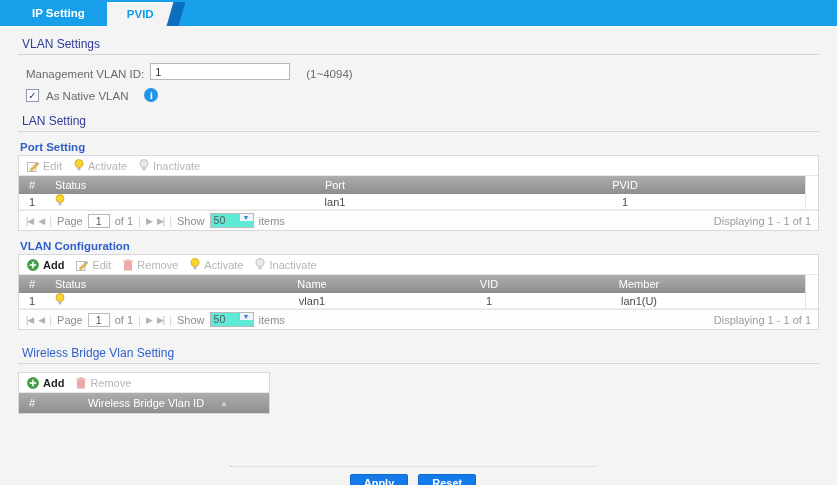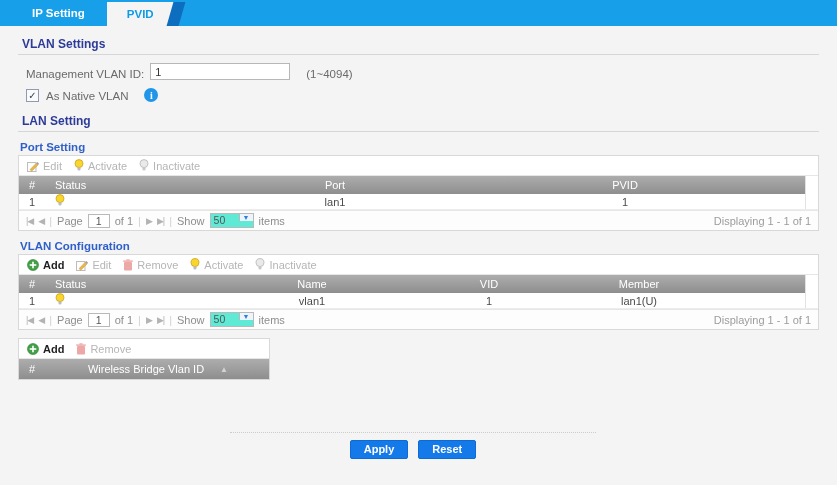--- a/index.html
+++ b/index.html
@@ -10,21 +10,21 @@
     overflow: hidden;
     color: #4a4a4a;
   }
   
   .tabbar { height: 26px; background: #17a0e9; display: flex; align-items: stretch; padding-left: 10px; }
   .tab { color: #fff; font-weight: bold; font-size: 11.5px; display: flex; align-items: center; padding: 0 22px; cursor: pointer; }
   .tab.active { background: #f4f4f5; color: #0f9be5; position: relative; z-index: 0; margin-top: 2px; padding: 0 20px; }
   .tab.active::after { content: ""; position: absolute; top: 0; right: -8px; width: 12px; height: 100%; background: #0d6ec0; transform: skewX(-16deg); z-index: -1; }
   
   .content { padding: 7px 18px 0 18px; }
-  .sec { color: #2d3b98; font-weight: bold; font-size: 12px; padding: 4px 4px 3px 4px; border-bottom: 1px solid #d6d6d8; }
+  .sec { color: #2d3b98; font-weight: normal; font-size: 12px; padding: 4px 4px 3px 4px; border-bottom: 1px solid #d6d6d8; }
   .subsec { color: #2f5fc8; font-weight: bold; font-size: 11.5px; margin: 9px 0 2px 2px; }
   .sec.wb { color: #2f5fc8; margin-top: 12px; }
   .frow { display: flex; align-items: flex-end; margin: 8px 0 0 8px; color: #6a6a6a; font-size: 11.5px; }
   .mgmt { width: 140px; height: 17px; border: 1px solid #b7b7b7; background: #fff; margin-left: 6px; padding: 0 4px; font-size: 11px; color: #333; font-family: "Liberation Sans", sans-serif; }
   .range { margin-left: 16px; color: #6a6a6a; }
   .cb { width: 13px; height: 13px; border: 1px solid #8f9bb0; background: #fbfbfd; display: inline-flex; align-items: center; justify-content: center; margin-right: 7px; cursor: pointer; }
   .ck { font-size: 10px; color: #39424e; line-height: 1; }
   .info { width: 14px; height: 14px; border-radius: 50%; background: #2196e8; color: #fff; font-size: 10px; font-weight: bold; font-family: "Liberation Serif", serif; display: inline-flex; align-items: center; justify-content: center; margin-left: 16px; cursor: pointer; }
   .gap { height: 8px; }
   
@@ -239,20 +239,21 @@
         <span>Show</span>
         <span class="show">
           <span class="show-val">50</span>
           <span class="show-arrow">▼</span>
         </span>
         <span>items</span>
         <span class="displaying">Displaying 1 - 1 of 1</span>
       </div>
     </div>
 
+    <div class="sec wb">Wireless Bridge Vlan Setting</div>
     <div class="tblwrap narrow" style="margin-top:8px;">
       <div class="toolbar">
         <span class="tool enabled">
           <svg width="12" height="12" viewBox="0 0 12 12">
               <circle cx="6" cy="6" r="5.5" fill="#43a047" stroke="#2e7d32" stroke-width="0.6"></circle>
               <rect x="5.2" y="2.7" width="1.6" height="6.6" fill="#fff"></rect>
               <rect x="2.7" y="5.2" width="6.6" height="1.6" fill="#fff"></rect>
             </svg>
           <span>Add</span>
         </span>

